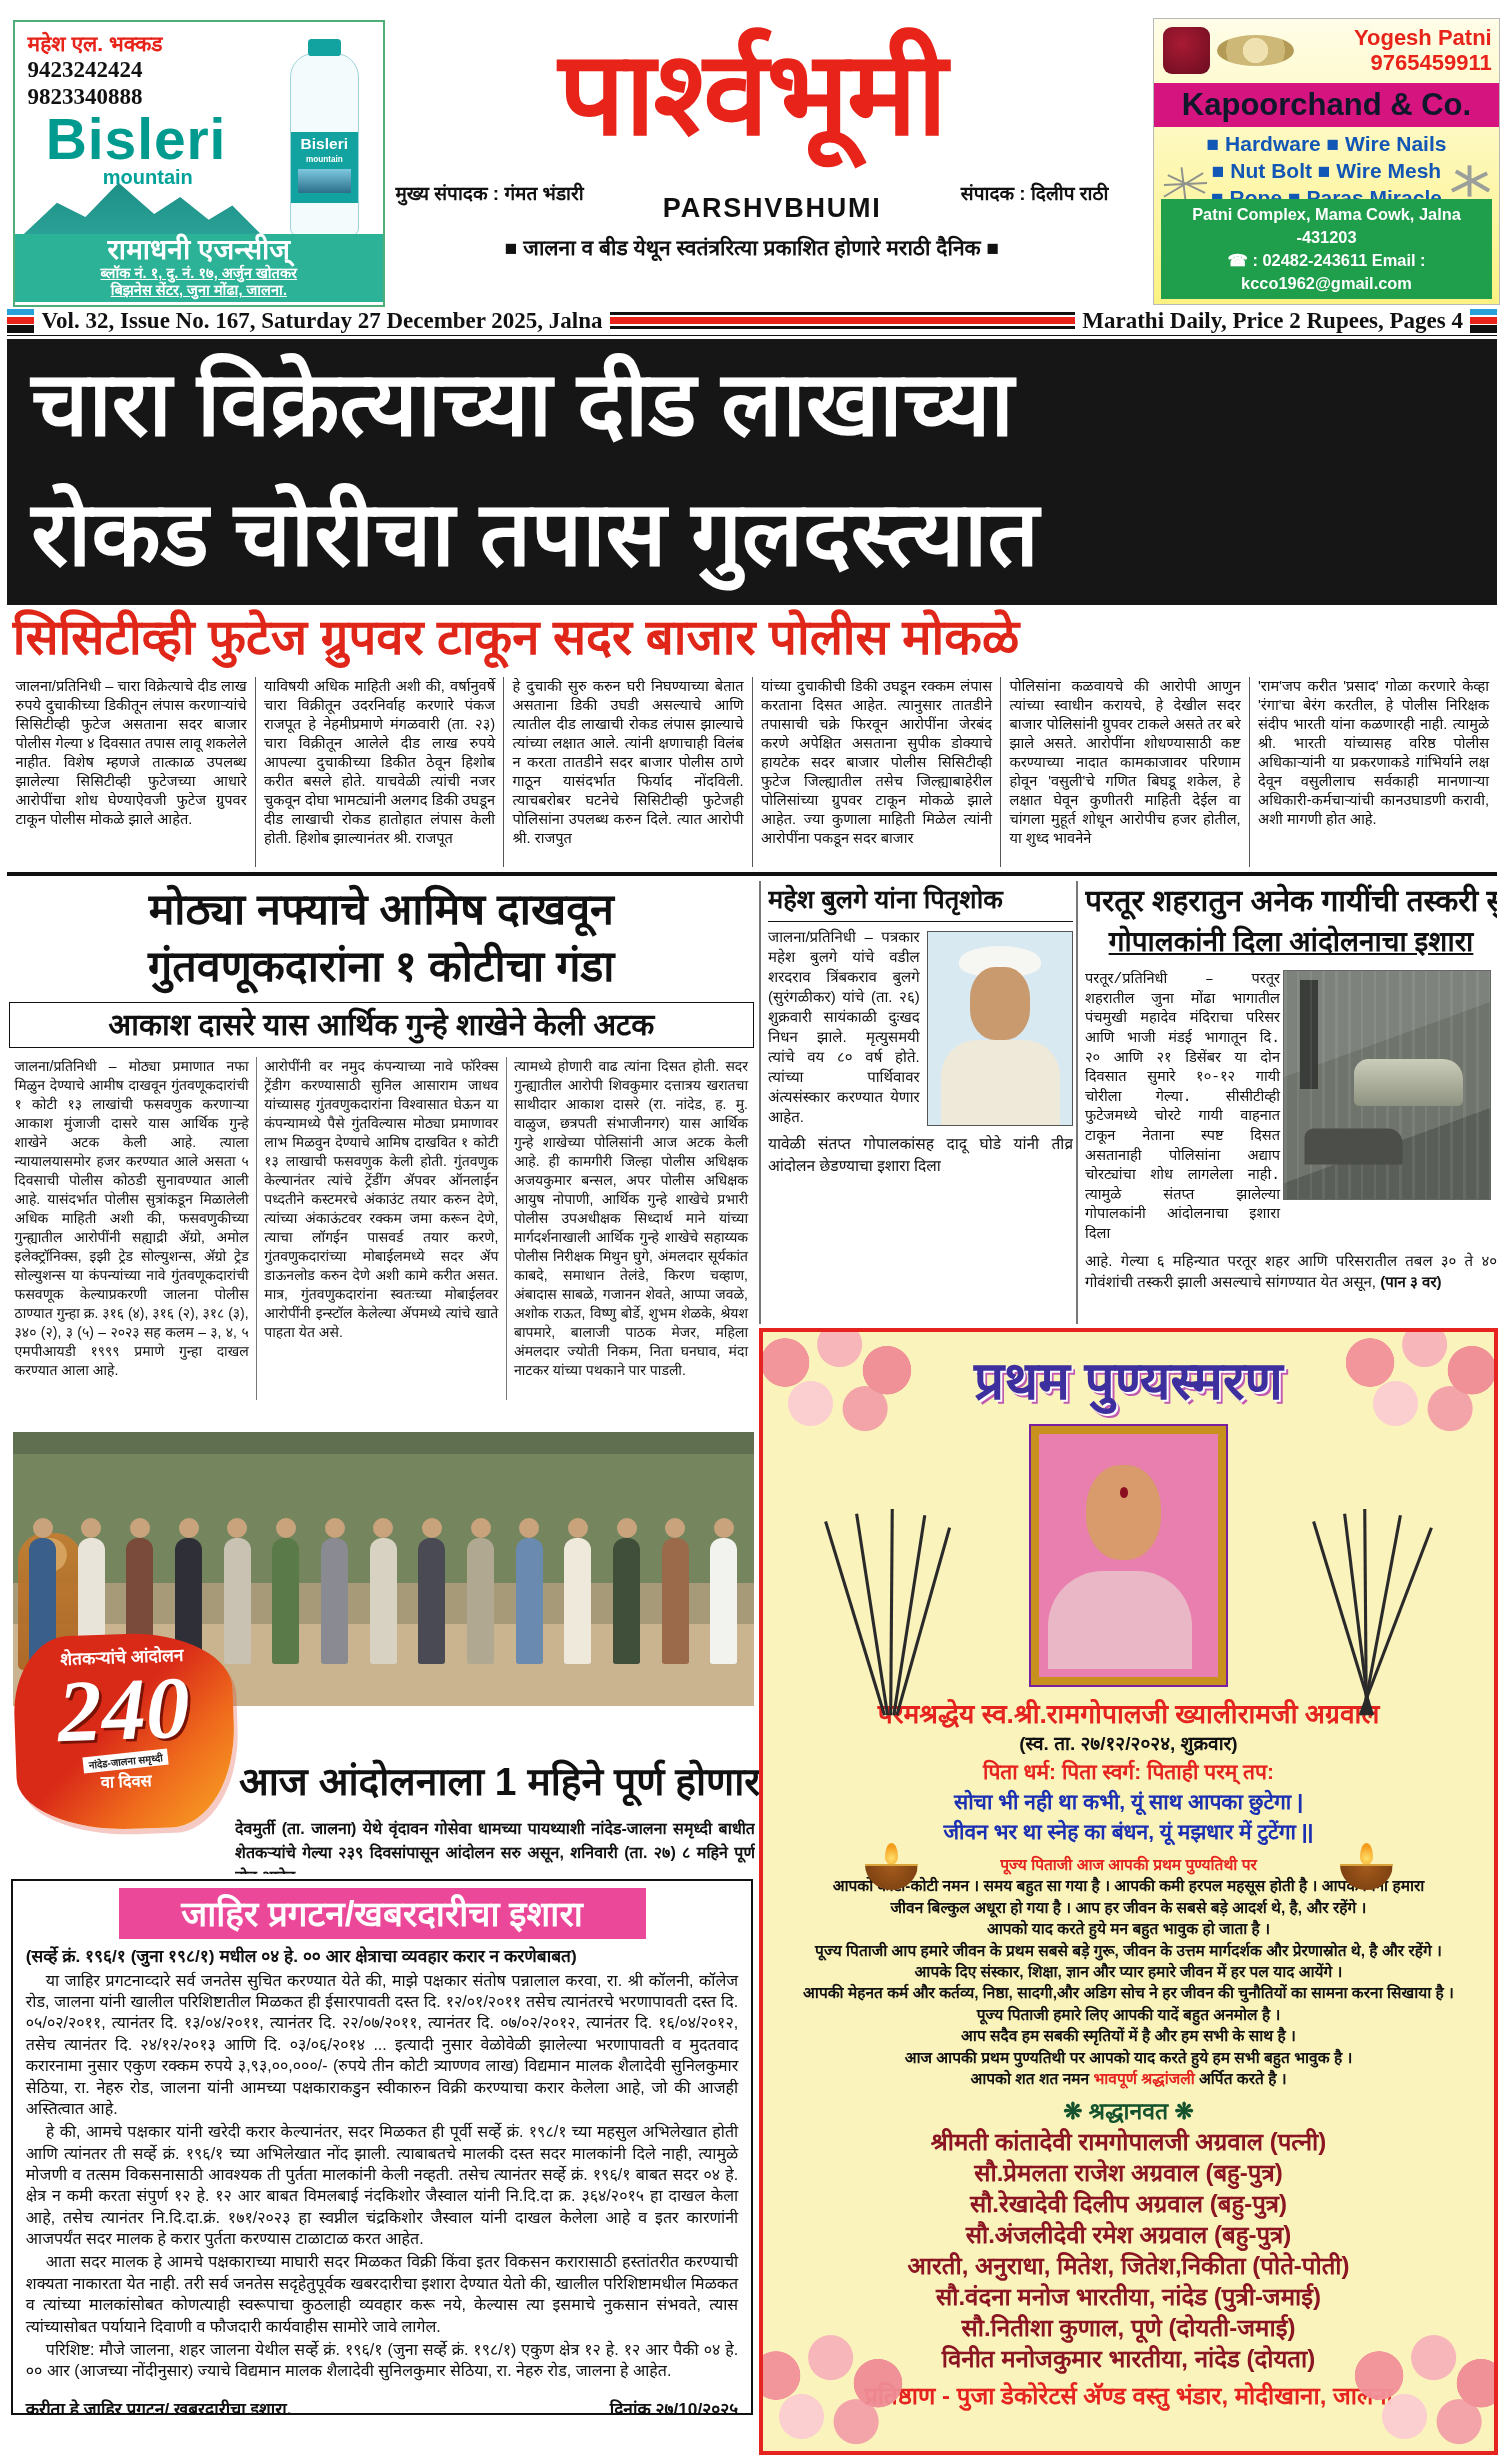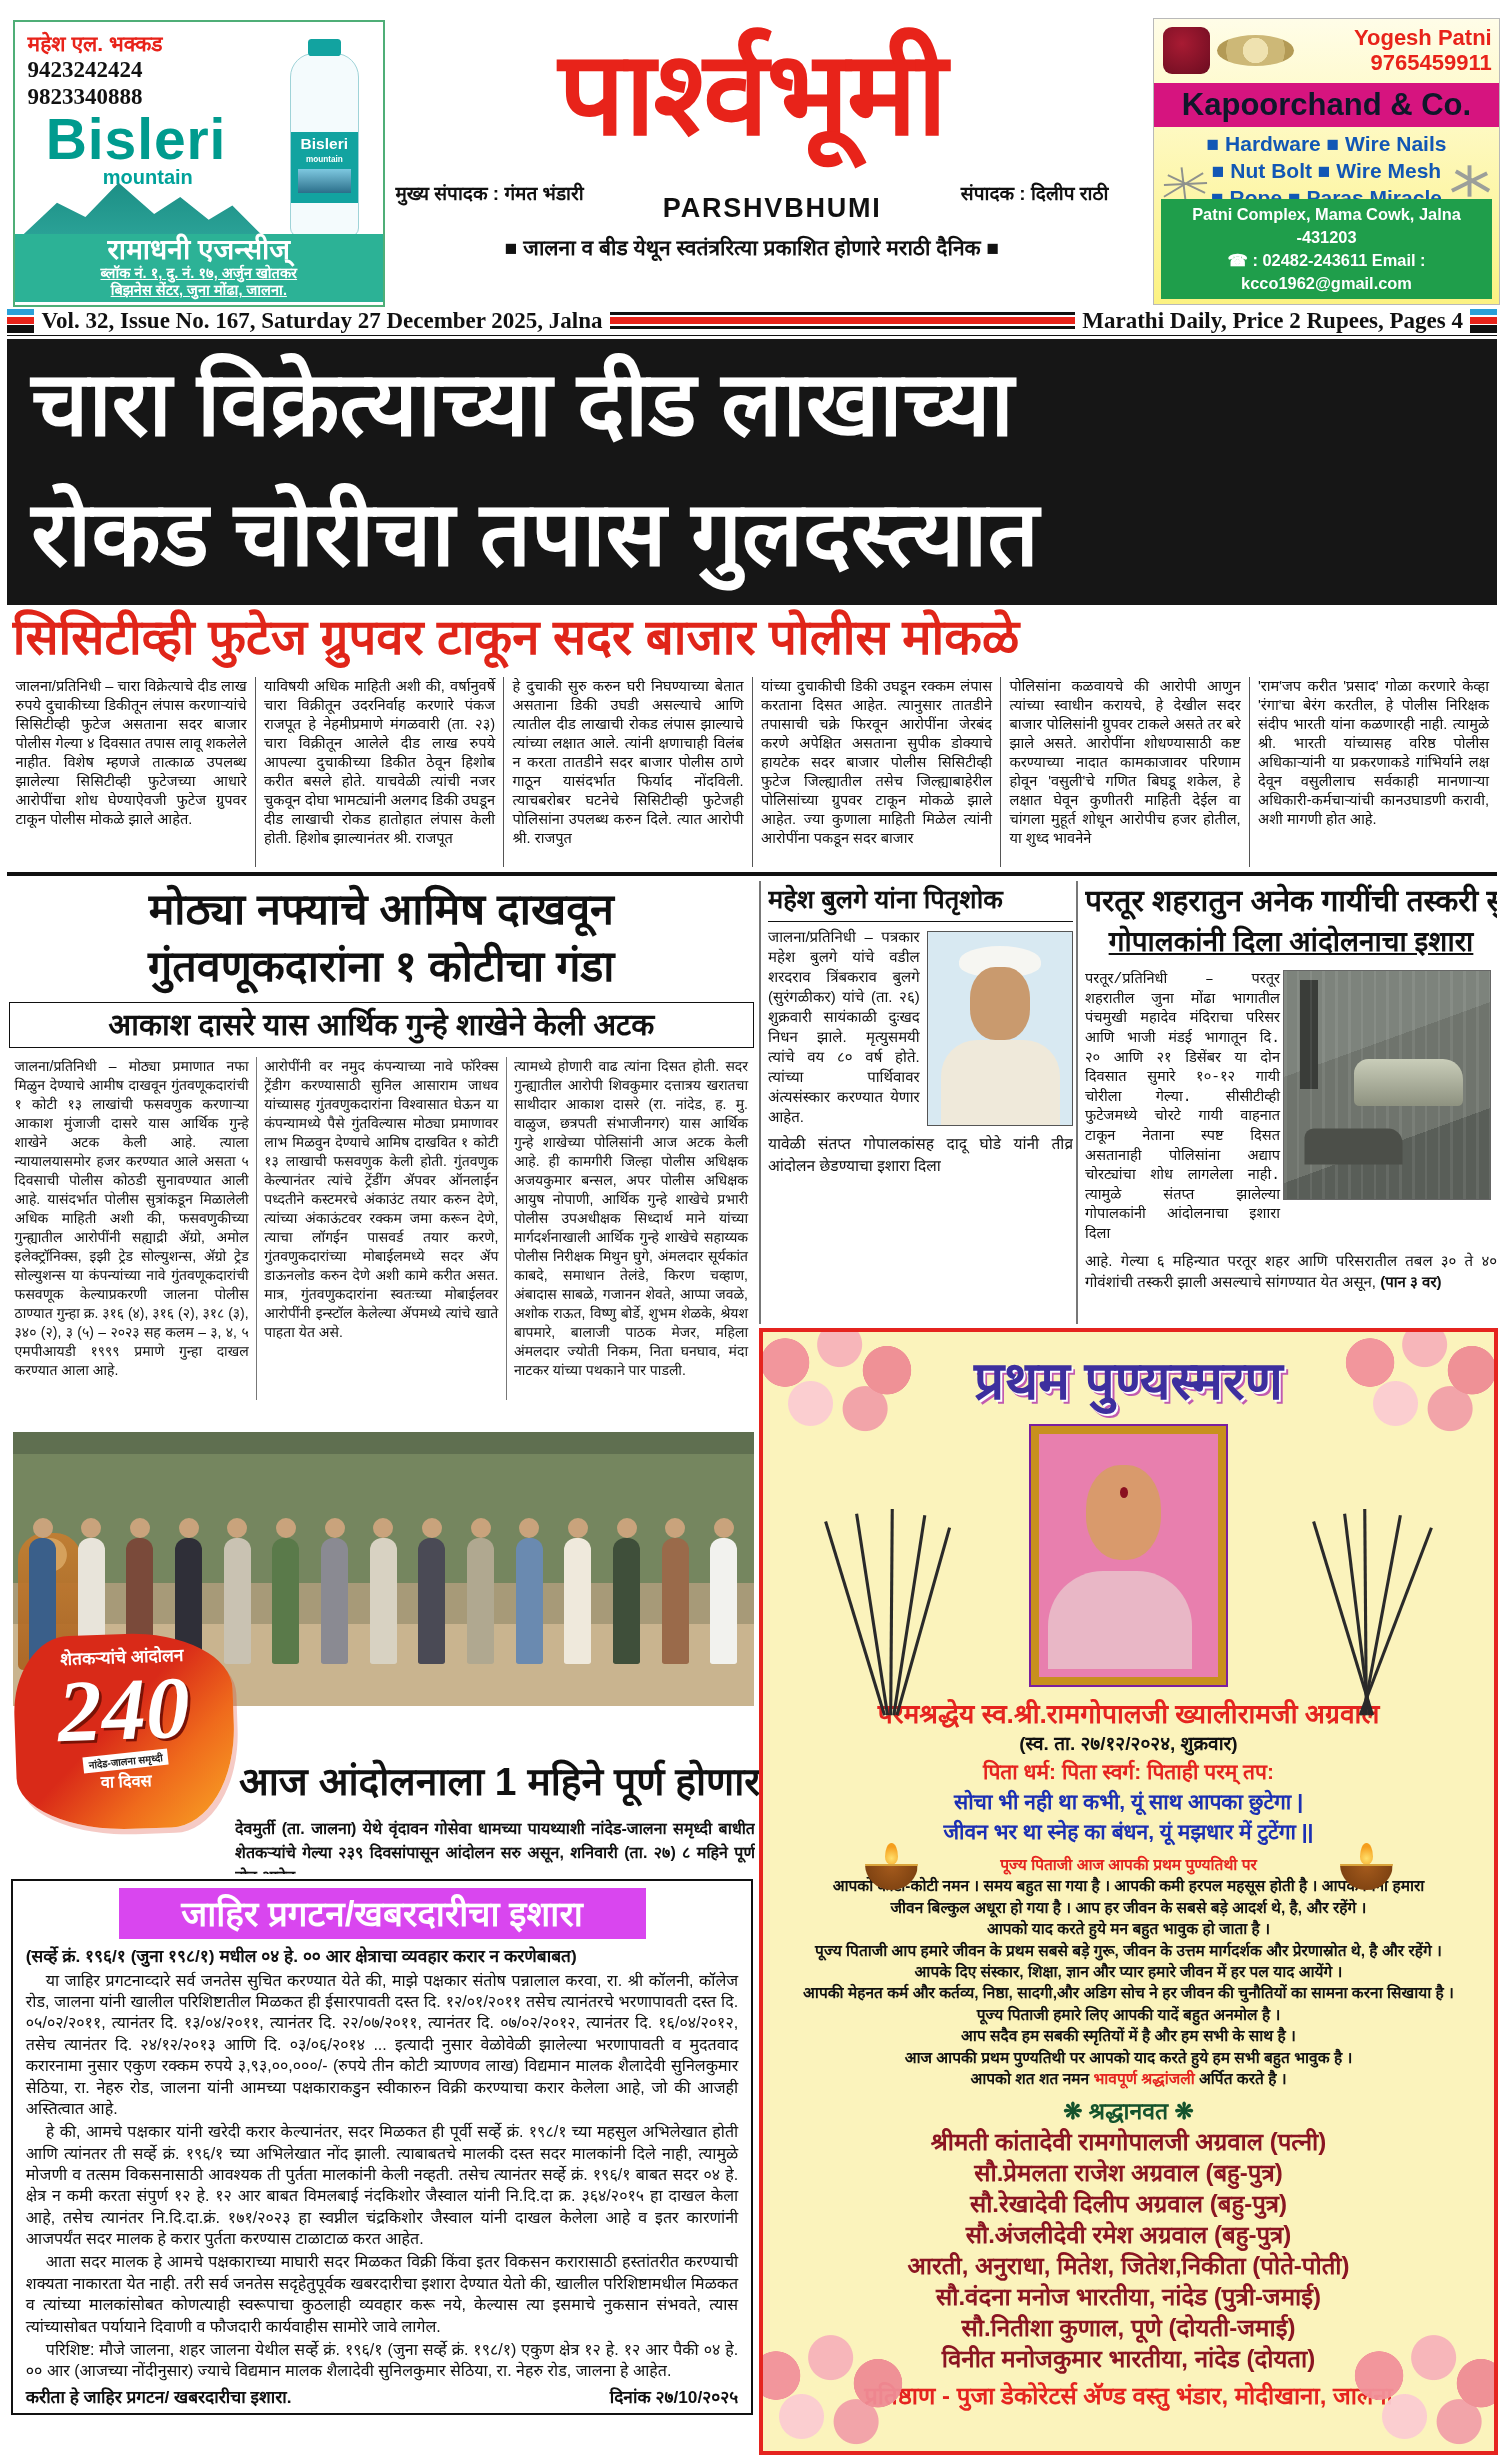--- a/index.html
+++ b/index.html
@@ -128,24 +128,24 @@
   .b240-chip{display:inline-block;background:#fff;color:#222;font-size:10px;font-weight:bold;padding:0.9px 5.5px;transform:rotate(-4deg);}
   .b240-bot{font-size:16.4px;font-weight:bold;}
 
   
   .protest-h{left:239px;top:1755px;width:516px;height:57px;font-size:39px;font-weight:800;line-height:53px;white-space:nowrap;}
   .protest-cap{left:235px;top:1817px;width:520px;height:57px;font-size:16px;font-weight:bold;line-height:24px;text-align:justify;overflow:hidden;}
 
   
   .notice{left:11px;top:1879px;width:742px;height:536px;border:2.7px solid #111;box-sizing:border-box;
      padding:5.5px 12.8px;overflow:hidden;}
-  .nt-bar{width:527px;margin:1.8px auto 5.5px;background:#d946ef;color:#fff;text-align:center;font-size:35px;font-weight:800;line-height:51px;white-space:nowrap;overflow:hidden;}
+  .nt-bar{width:527px;margin:1.8px auto 5.5px;background:#ec4899;color:#fff;text-align:center;font-size:35px;font-weight:800;line-height:51px;white-space:nowrap;overflow:hidden;}
   .nt-sub{font-weight:bold;font-size:17.3px;line-height:23px;}
   .nt-p{font-size:16px;line-height:21.4px;text-align:justify;text-indent:20px;margin-top:1.8px;}
-  .nt-close{display:flex;justify-content:space-between;font-weight:bold;font-size:17.3px;margin-top:3px;}
+  .nt-close{display:flex;justify-content:space-between;font-weight:bold;font-size:17.3px;margin-top:15px;}
   .nt-via{text-align:center;font-size:15.5px;margin-top:1.8px;}
 
   
   .memorial{left:759px;top:1328px;width:739px;height:1127px;border:4.6px solid #e5241f;box-sizing:border-box;
      background:#fbf3bc;overflow:hidden;text-align:center;}
   .rose{position:absolute;width:182px;height:128px;opacity:.95;filter:blur(0.3px);
      background:radial-gradient(circle at 22% 34%,#f2929b 0 24px,transparent 24.6px),
        radial-gradient(circle at 52% 20%,#f7b3ba 0 22px,transparent 23px),
        radial-gradient(circle at 78% 40%,#ef8c95 0 24px,transparent 24.6px),
        radial-gradient(circle at 36% 66%,#fbcdd2 0 22px,transparent 23px),

